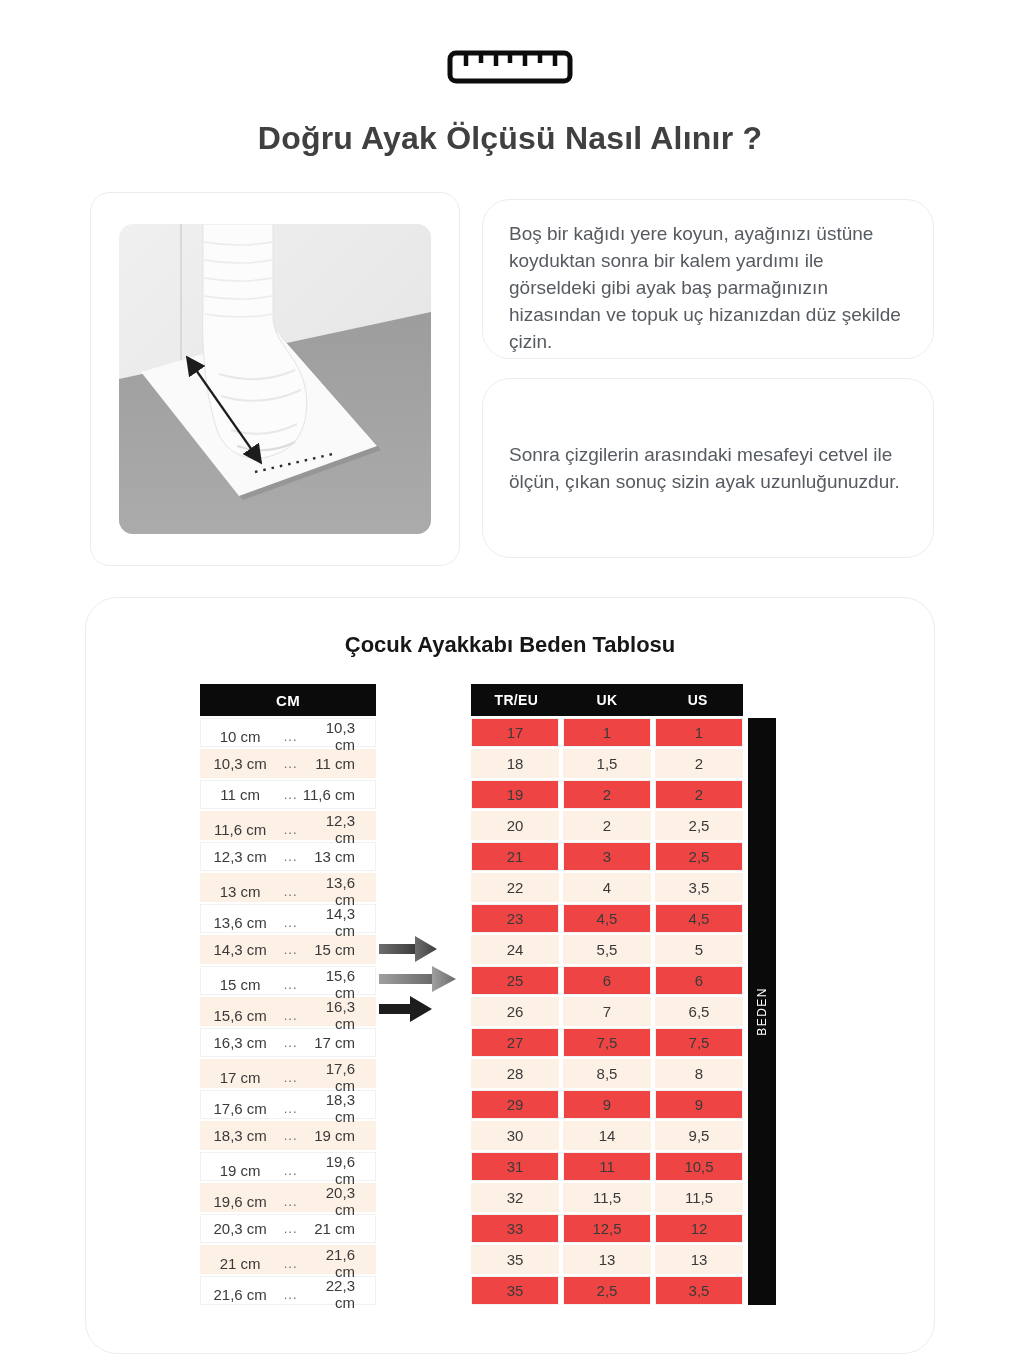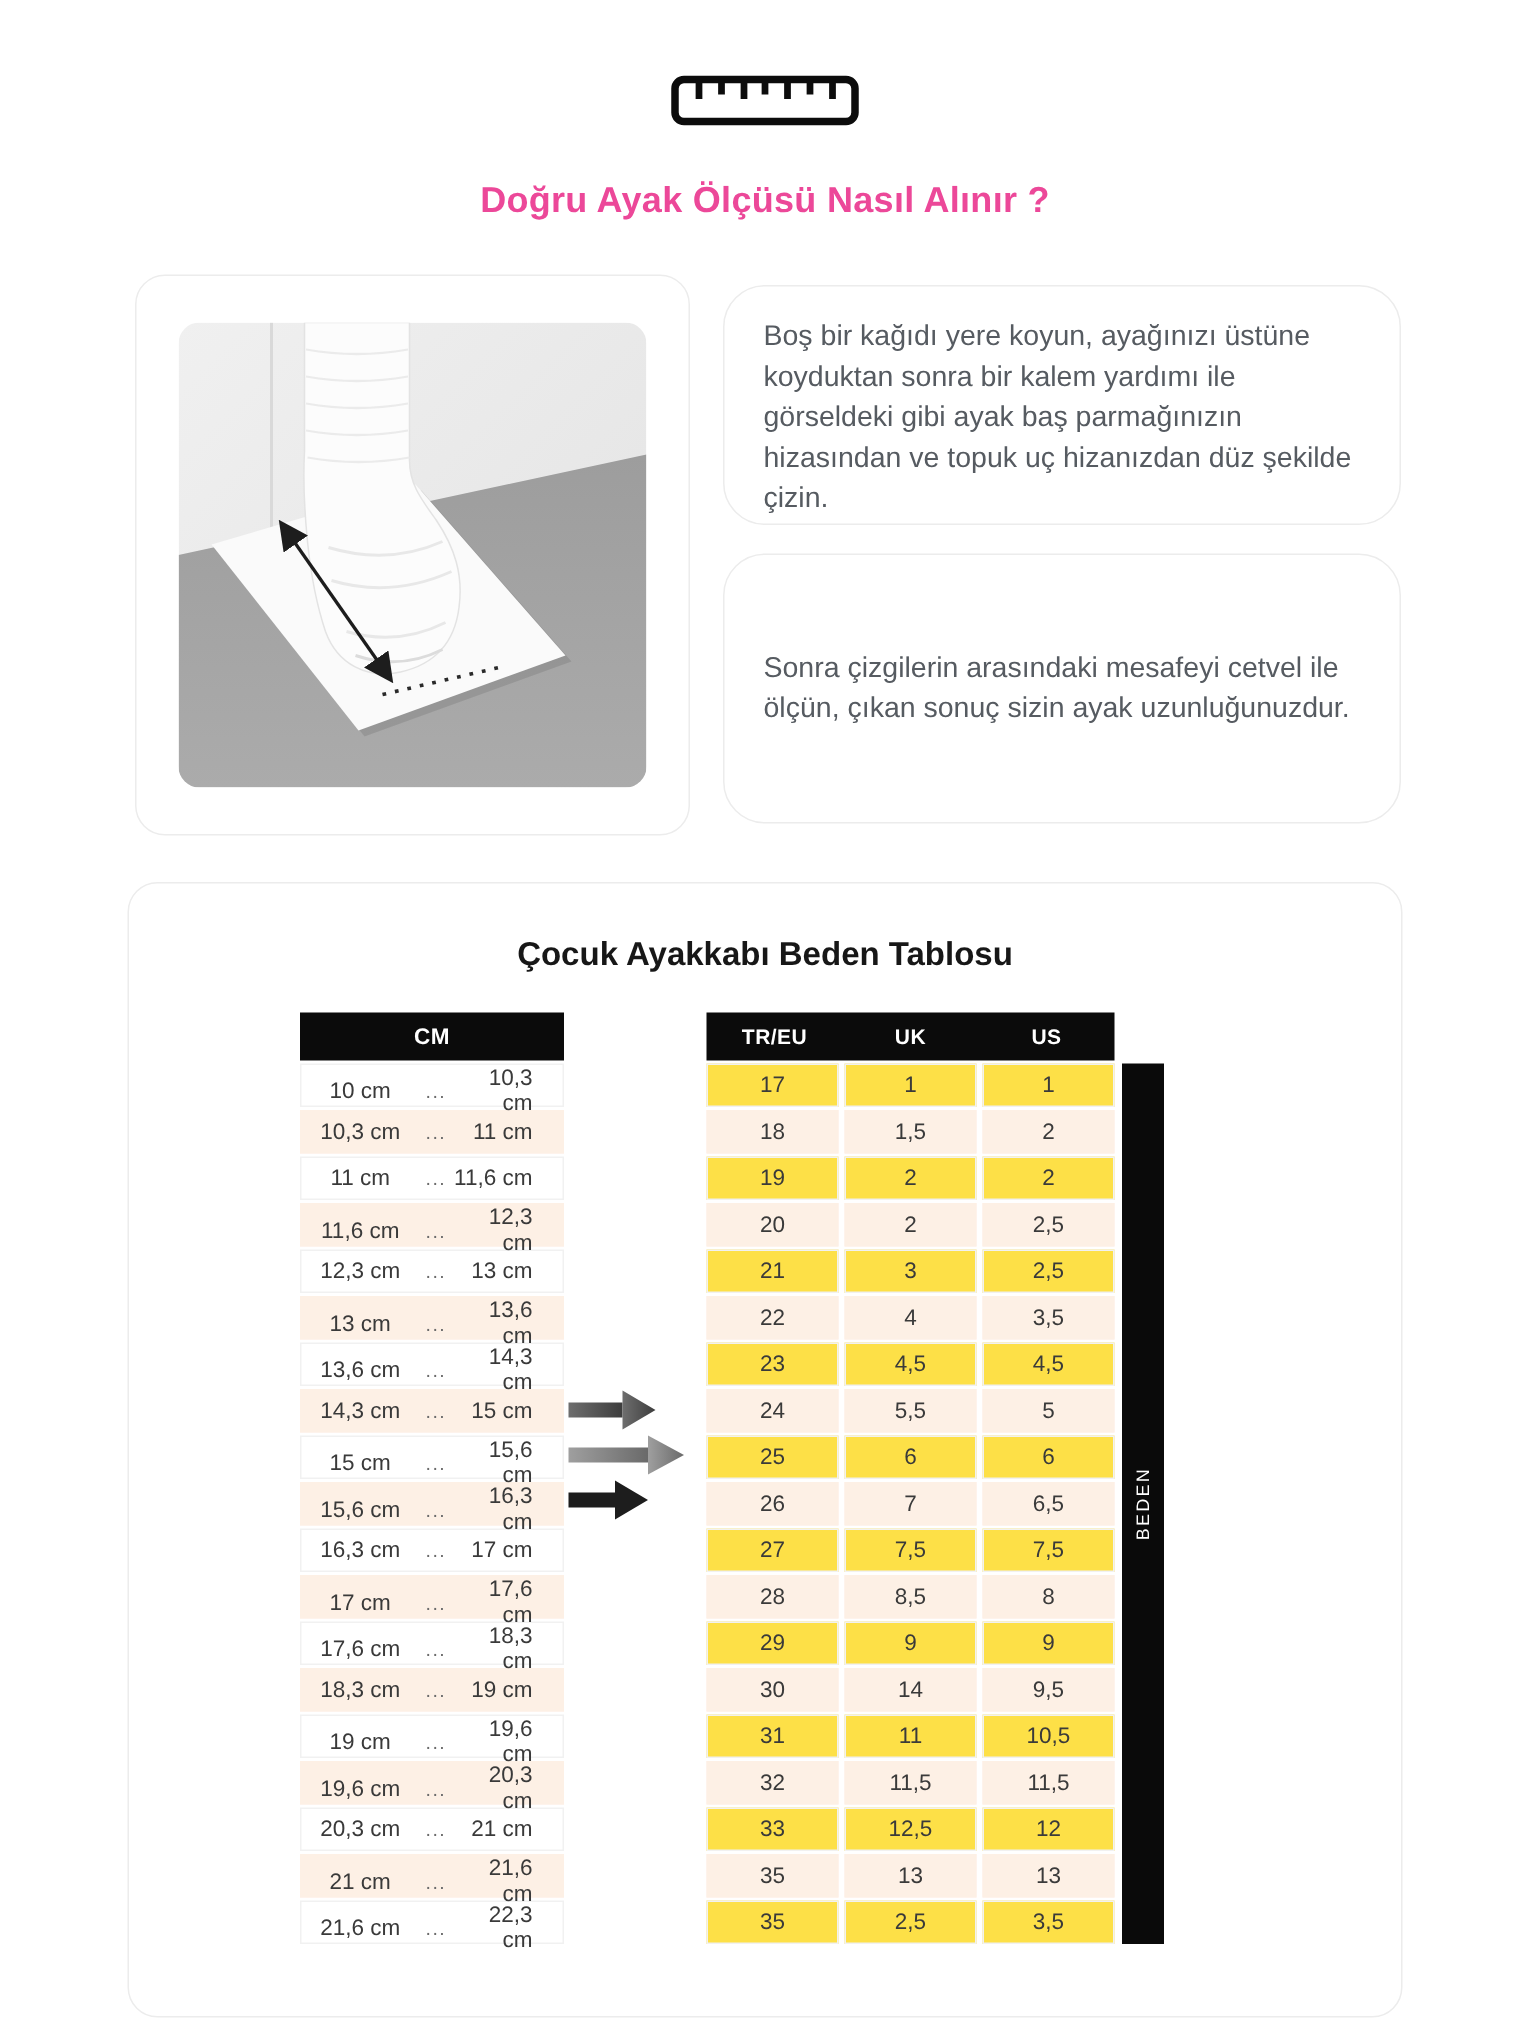--- a/index.html
+++ b/index.html
@@ -10,23 +10,23 @@
     font-family: "Liberation Sans", "DejaVu Sans", sans-serif;
     color: #222;
     overflow: hidden;
   }
 
   
   .ruler-wrap { display: flex; justify-content: center; padding-top: 50px; }
   .page-title {
     margin: 36px 14px 0;
     text-align: center;
-    font-size: 24px;
+    font-size: 32px;
     font-weight: bold;
-    color: #ec4899;
+    color: #404040;
     letter-spacing: 0.2px;
   }
 
   
   .measure-section {
     display: flex;
     gap: 22px;
     margin: 35px 88px 0 90px;
   }
   .photo-card {
@@ -50,21 +50,21 @@
     color: var(--body-text, #565b61);
   }
   .instruction-card.first { height: 160px; }
   .instruction-card.second { height: 180px; display: flex; align-items: center; }
 
   
   .table-card {
     margin: 31px 85px 0;
     width: 850px; height: 757px;
     border: 1px solid #ececec;
-    border-radius: 20px;
+    border-radius: 32px;
   }
   .table-title {
     margin-top: 34px;
     text-align: center;
     font-size: 22px;
     font-weight: bold;
     color: #171717;
   }
   .tables-row {
     display: flex;
@@ -112,21 +112,21 @@
   }
   .size-row {
     display: grid;
     grid-template-columns: 1fr 1fr 1fr;
     column-gap: 4px;
     height: 29px; margin-bottom: 2px;
     font-size: 15px; color: #3a3a3a;
   }
   .size-cell {
     display: flex; align-items: center; justify-content: center;
-    background: #fde047;
+    background: #ef4444;
     border: 1px solid #f1f1f1;
   }
   .size-row.alt .size-cell { background: var(--row-alt, #fdf0e5); border-color: var(--row-alt, #fdf0e5); }
 
   
   .beden-bar {
     width: 28px; height: 587px;
     margin-left: 5px; margin-top: 34px;
     background: #0a0a0a;
     flex: none;

